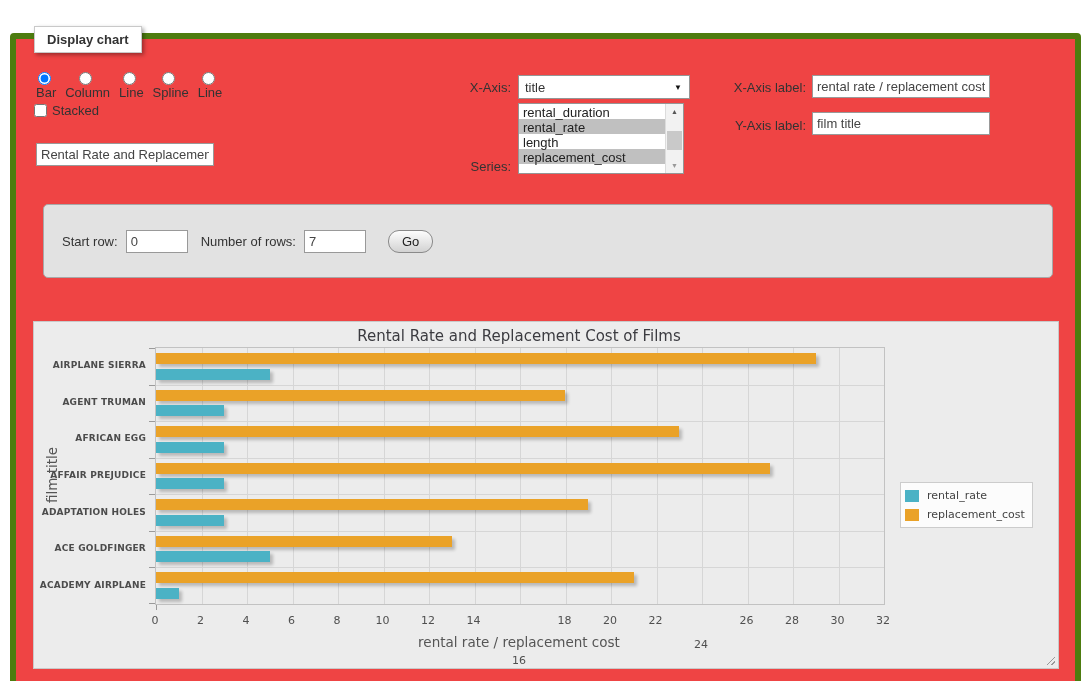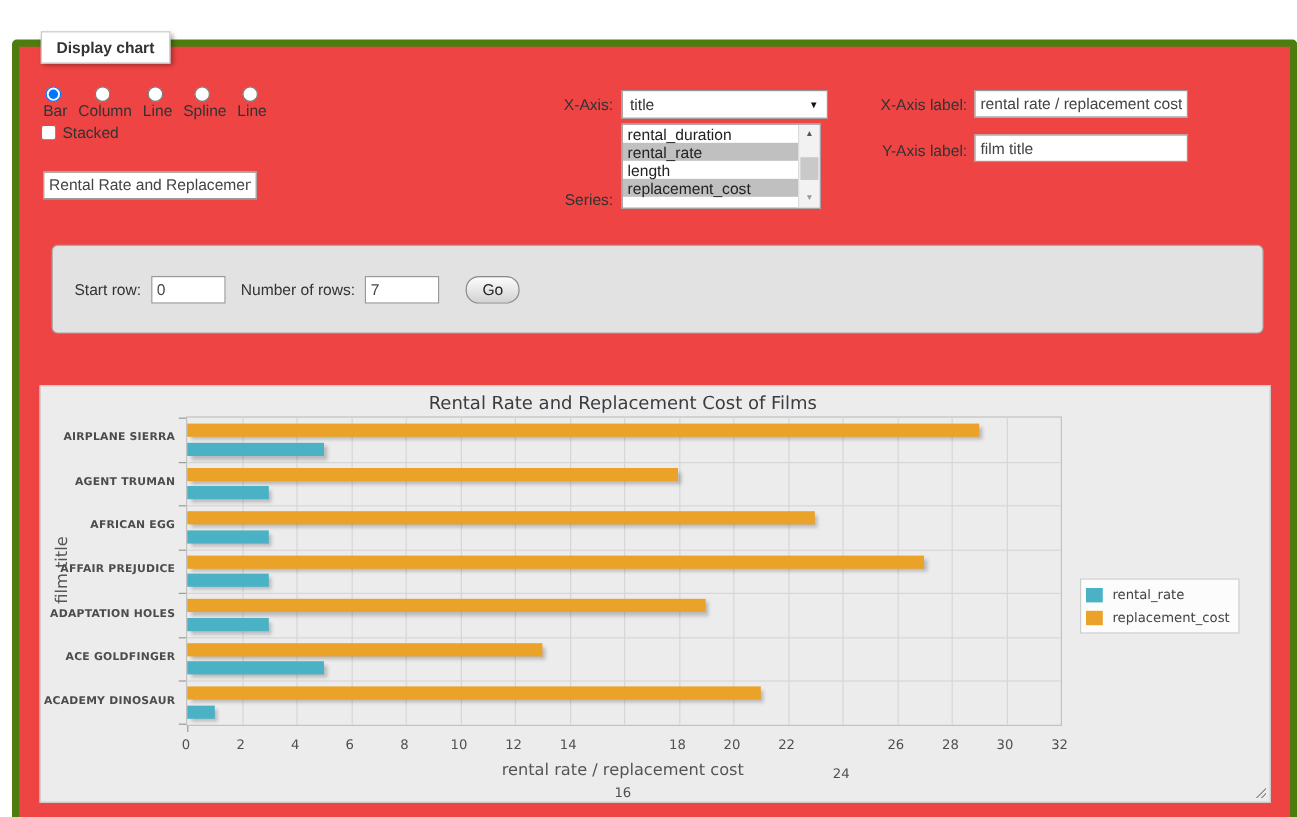--- a/index.html
+++ b/index.html
@@ -221,21 +221,21 @@
           <div class="leg-label">replacement_cost</div>
         </div>
       </div>
     <div class="resize-grip"></div>
   <div class="ycat" style="top: 25px; height: 36.5714px;">AIRPLANE SIERRA</div>
       <div class="ycat" style="top: 61.5714px; height: 36.5714px;">AGENT TRUMAN</div>
       <div class="ycat" style="top: 134.714px; height: 36.5714px;">AFFAIR PREJUDICE</div>
       <div class="ycat" style="top: 98.1429px; height: 36.5714px;">AFRICAN EGG</div>
       <div class="ycat" style="top: 171.286px; height: 36.5714px;">ADAPTATION HOLES</div>
       <div class="ycat" style="top: 207.857px; height: 36.5714px;">ACE GOLDFINGER</div>
-      <div class="ycat" style="top: 244.429px; height: 36.5714px;">ACADEMY DINOSAUR</div>
+      <div class="ycat" style="top: 244.429px; height: 36.5714px;">ACADEMY AIRPLANE</div>
       <div class="xnum" style="left: 101px;">0</div>
       <div class="xnum" style="left: 146.5px;">2</div>
       <div class="xnum" style="left: 192px;">4</div>
       <div class="xnum" style="left: 237.5px;">6</div>
       <div class="xnum" style="left: 283px;">8</div>
       <div class="xnum" style="left: 328.5px;">10</div>
       <div class="xnum" style="left: 374px;">12</div>
       <div class="xnum" style="left: 419.5px;">14</div>
       <div class="xnum" style="left: 465px; margin-top: 40px;">16</div>
       <div class="xnum" style="left: 510.5px;">18</div>

